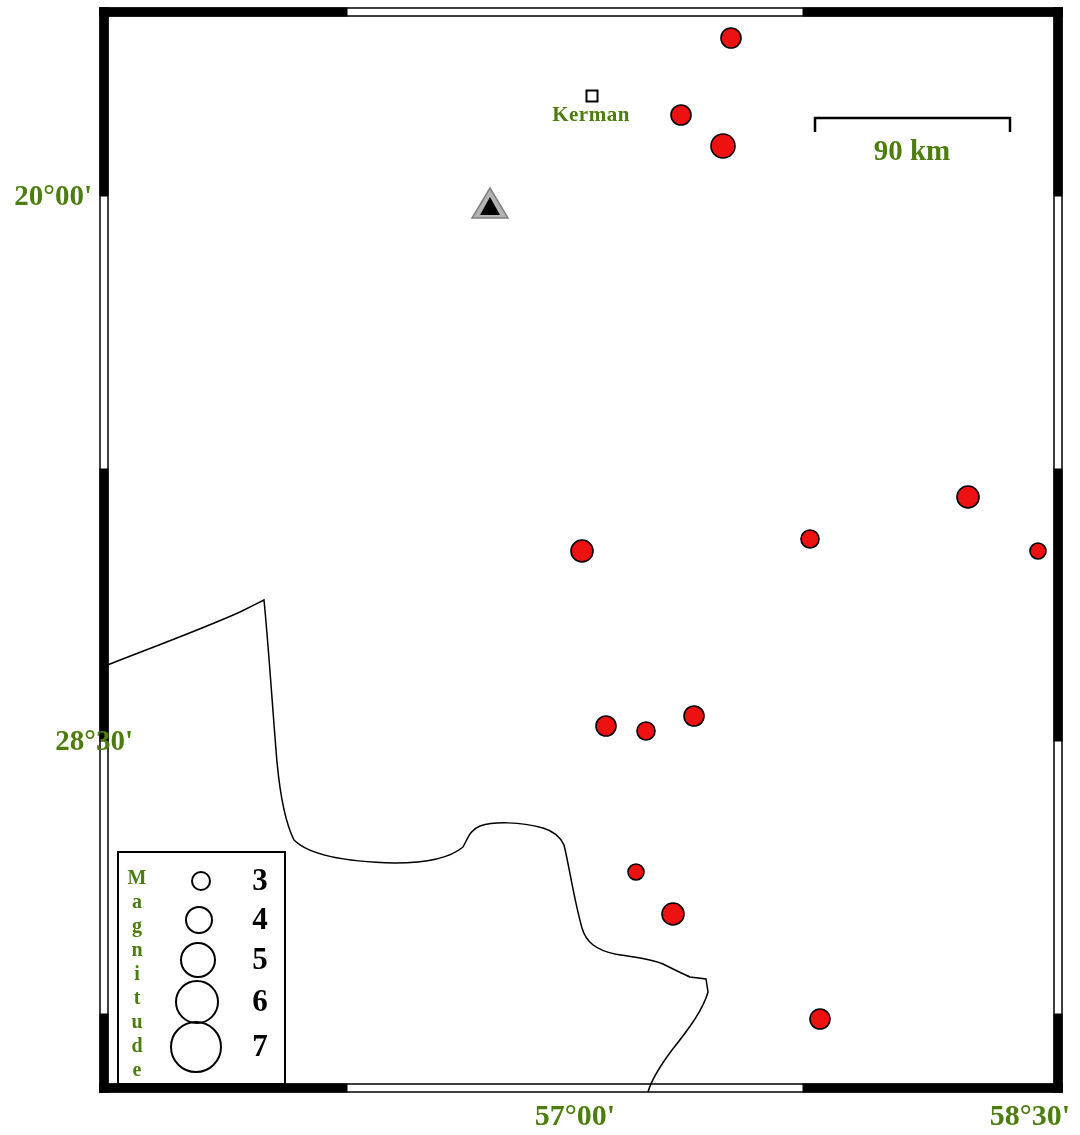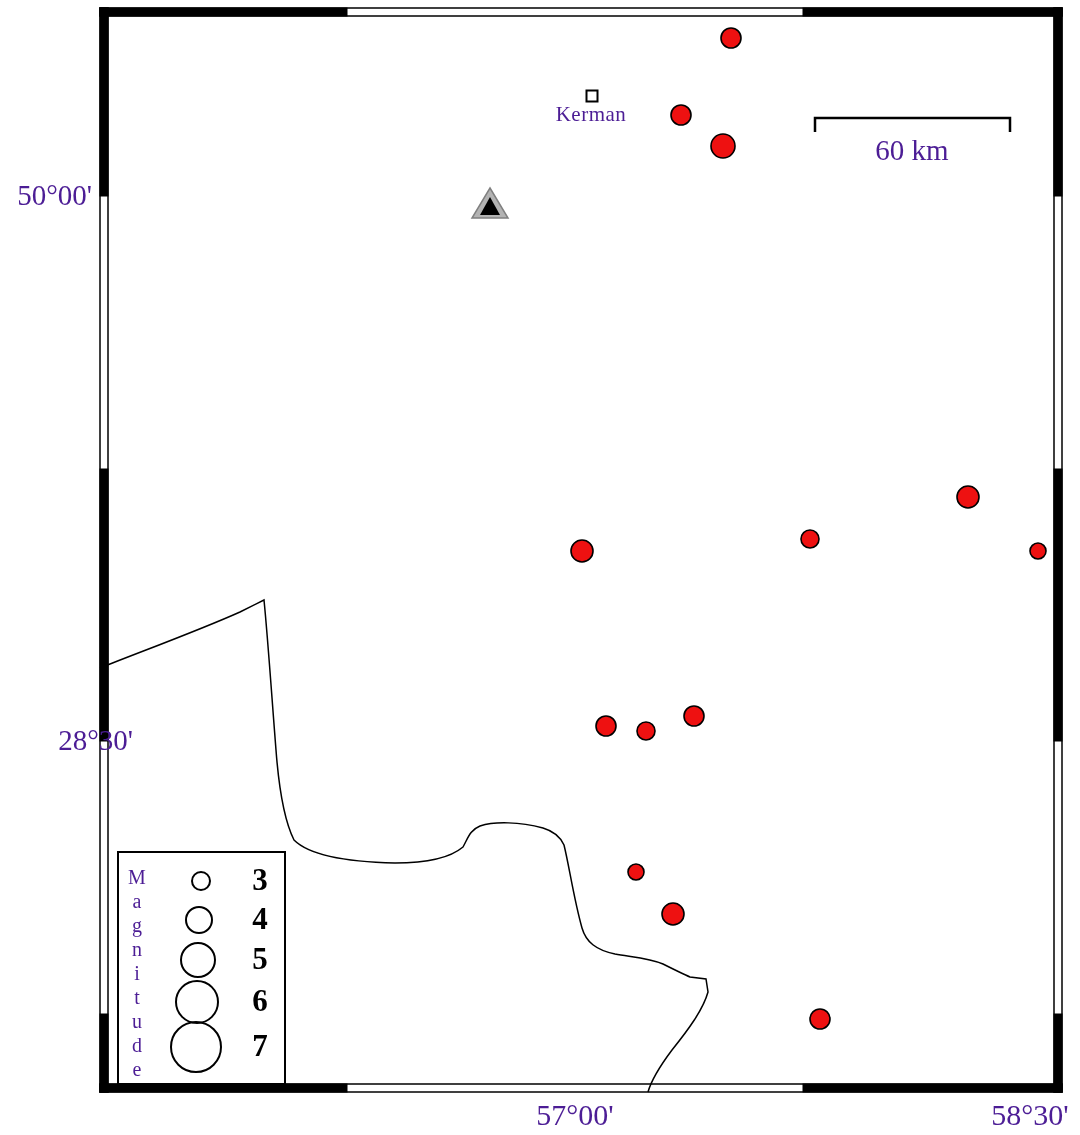--- a/index.html
+++ b/index.html
@@ -4,21 +4,21 @@
 <style>
   html,body{margin:0;padding:0;background:#fff;}
   .stage{
     position:relative;
     width:1080px;height:1135px;
     background:#fff;
     font-family:"Liberation Serif", serif;
     overflow:hidden;
   }
   .stage svg{position:absolute;left:0;top:0;}
-  .lbl{position:absolute;font-weight:normal;color:#4c1d95;white-space:nowrap;}
+  .lbl{position:absolute;font-weight:bold;color:#4d7c0f;white-space:nowrap;}
   .axis-left{left:0;width:92px;text-align:right;font-size:29px;}
   .axis-bottom{width:160px;text-align:center;font-size:30px;}
   .city-label{width:160px;text-align:center;font-size:21px;letter-spacing:0.5px;}
   .scale-label{width:160px;text-align:center;font-size:29px;}
   .legend-title{
     left:127px;top:866px;
     writing-mode:vertical-lr;text-orientation:upright;
     font-size:20px;letter-spacing:2px;line-height:1;
   }
   .legend-num{position:absolute;left:240px;width:40px;text-align:center;
@@ -97,28 +97,28 @@
     <g>
       <polygon points="490,188 508,218 472,218" fill="#b3b3b3" stroke="#808080" stroke-width="1.5"></polygon>
       <polygon points="490,197 500,215 480,215" fill="#000"></polygon>
     </g>
 
     <rect x="586.5" y="90.5" width="11" height="11" fill="#fff" stroke="#000" stroke-width="2"></rect>
 
     <path d="M 815 132 L 815 118 L 1010 118 L 1010 132" fill="none" stroke="#000" stroke-width="2.5"></path>
   </svg>
 
-  <div class="lbl axis-left" style="top:179px;">50°00'</div>
+  <div class="lbl axis-left" style="top:179px;">20°00'</div>
   <div class="lbl axis-left" style="top:724px;margin-left:41px;">28°30'</div>
   <div class="lbl axis-bottom" style="left:495px;top:1098px;">57°00'</div>
   <div class="lbl axis-bottom" style="left:950px;top:1098px;">58°30'</div>
 
   <div class="lbl city-label" style="left:511px;top:102px;">Kerman</div>
 
-  <div class="lbl scale-label" style="left:832px;top:134px;">60 km</div>
+  <div class="lbl scale-label" style="left:832px;top:134px;">90 km</div>
 
   <div class="lbl legend-title">Magnitude</div>
   <span class="legend-num" style="top: 864px;">3</span>
   <span class="legend-num" style="top: 903px;">4</span>
   <span class="legend-num" style="top: 943px;">5</span>
   <span class="legend-num" style="top: 985px;">6</span>
   <span class="legend-num" style="top: 1030px;">7</span>
 
 </div>
 

